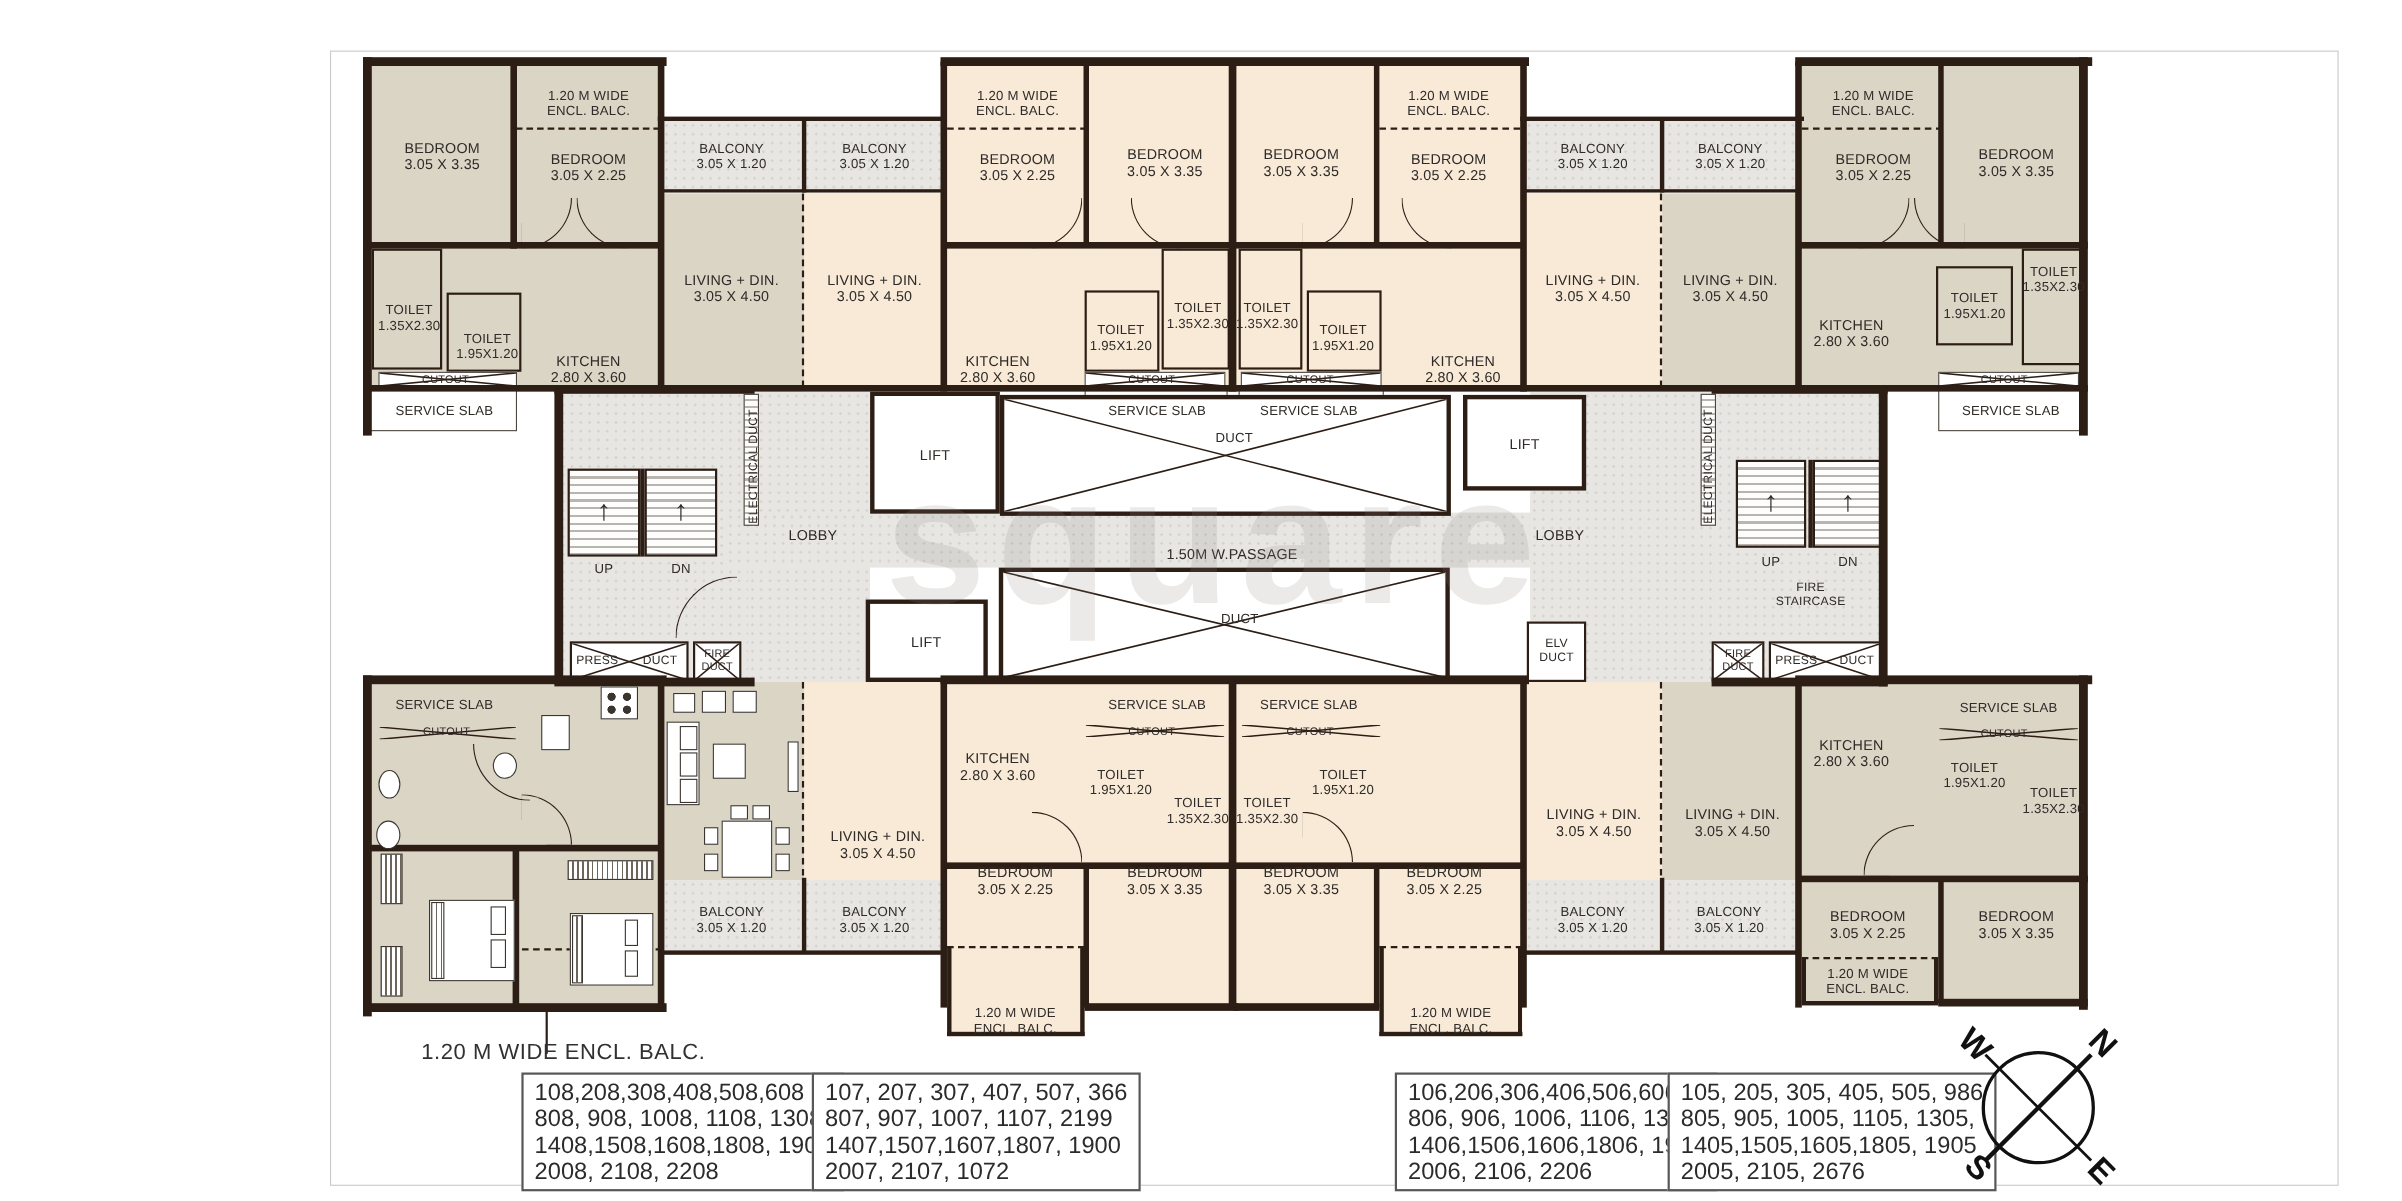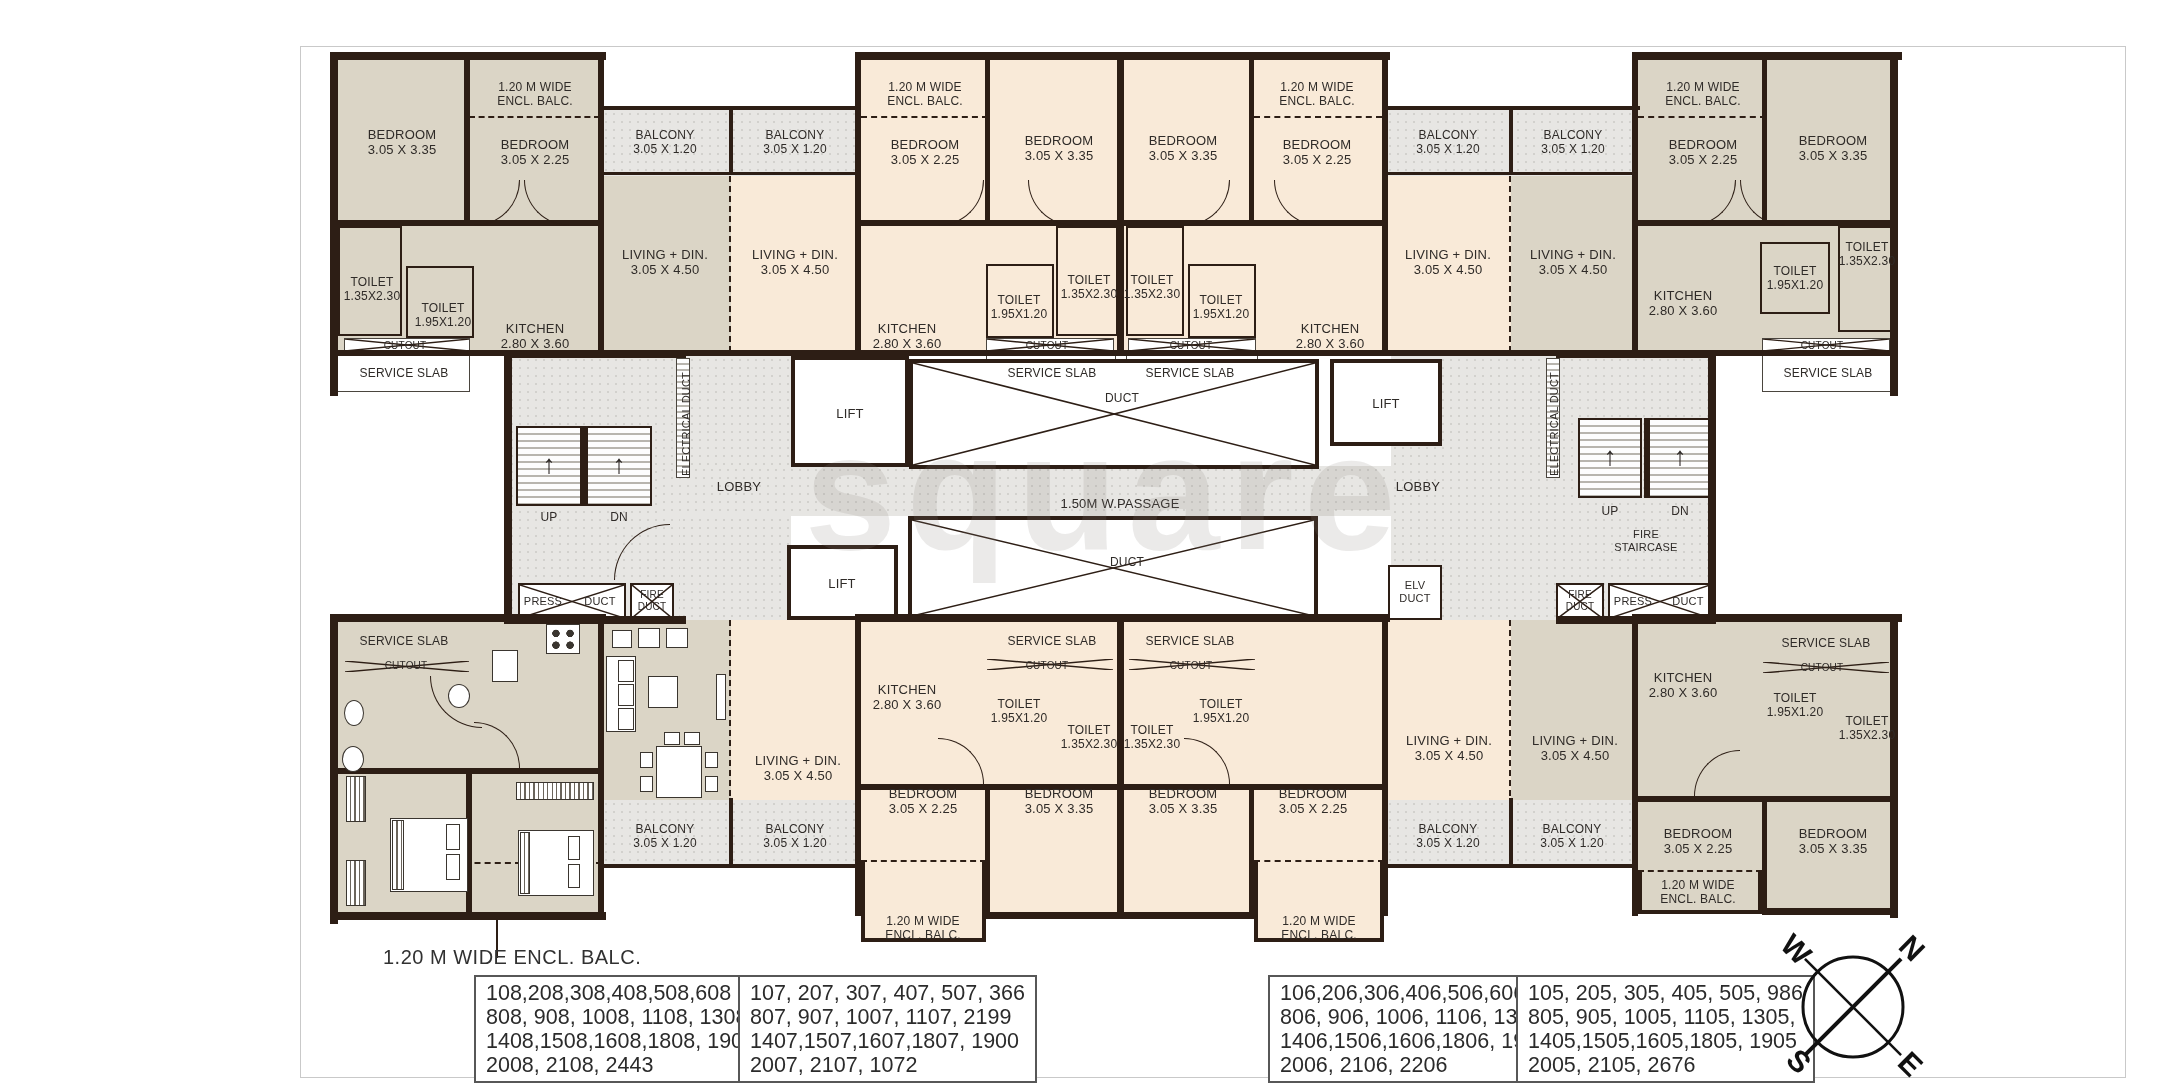--- a/index.html
+++ b/index.html
@@ -678,21 +678,21 @@
 
   <div id="watermark" style="left:1105px;top:492px">square</div>
 
   <div id="annot-encl" style="left:383px;top:957px">1.20 M WIDE ENCL. BALC.</div>
 
   <div id="layer-annotations">
       <div class="ubox" style="left: 474px; top: 975px;">
         <div>108,208,308,408,508,608</div>
         <div>808, 908, 1008, 1108, 1308</div>
         <div>1408,1508,1608,1808, 1908</div>
-        <div>2008, 2108, 2443</div>
+        <div>2008, 2108, 2208</div>
       </div>
       <div class="ubox" style="left: 738px; top: 975px;">
         <div>107, 207, 307, 407, 507, 366</div>
         <div>807, 907, 1007, 1107, 2199</div>
         <div>1407,1507,1607,1807, 1900</div>
         <div>2007, 2107, 1072</div>
       </div>
       <div class="ubox" style="left: 1268px; top: 975px;">
         <div>106,206,306,406,506,606</div>
         <div>806, 906, 1006, 1106, 1306</div>

